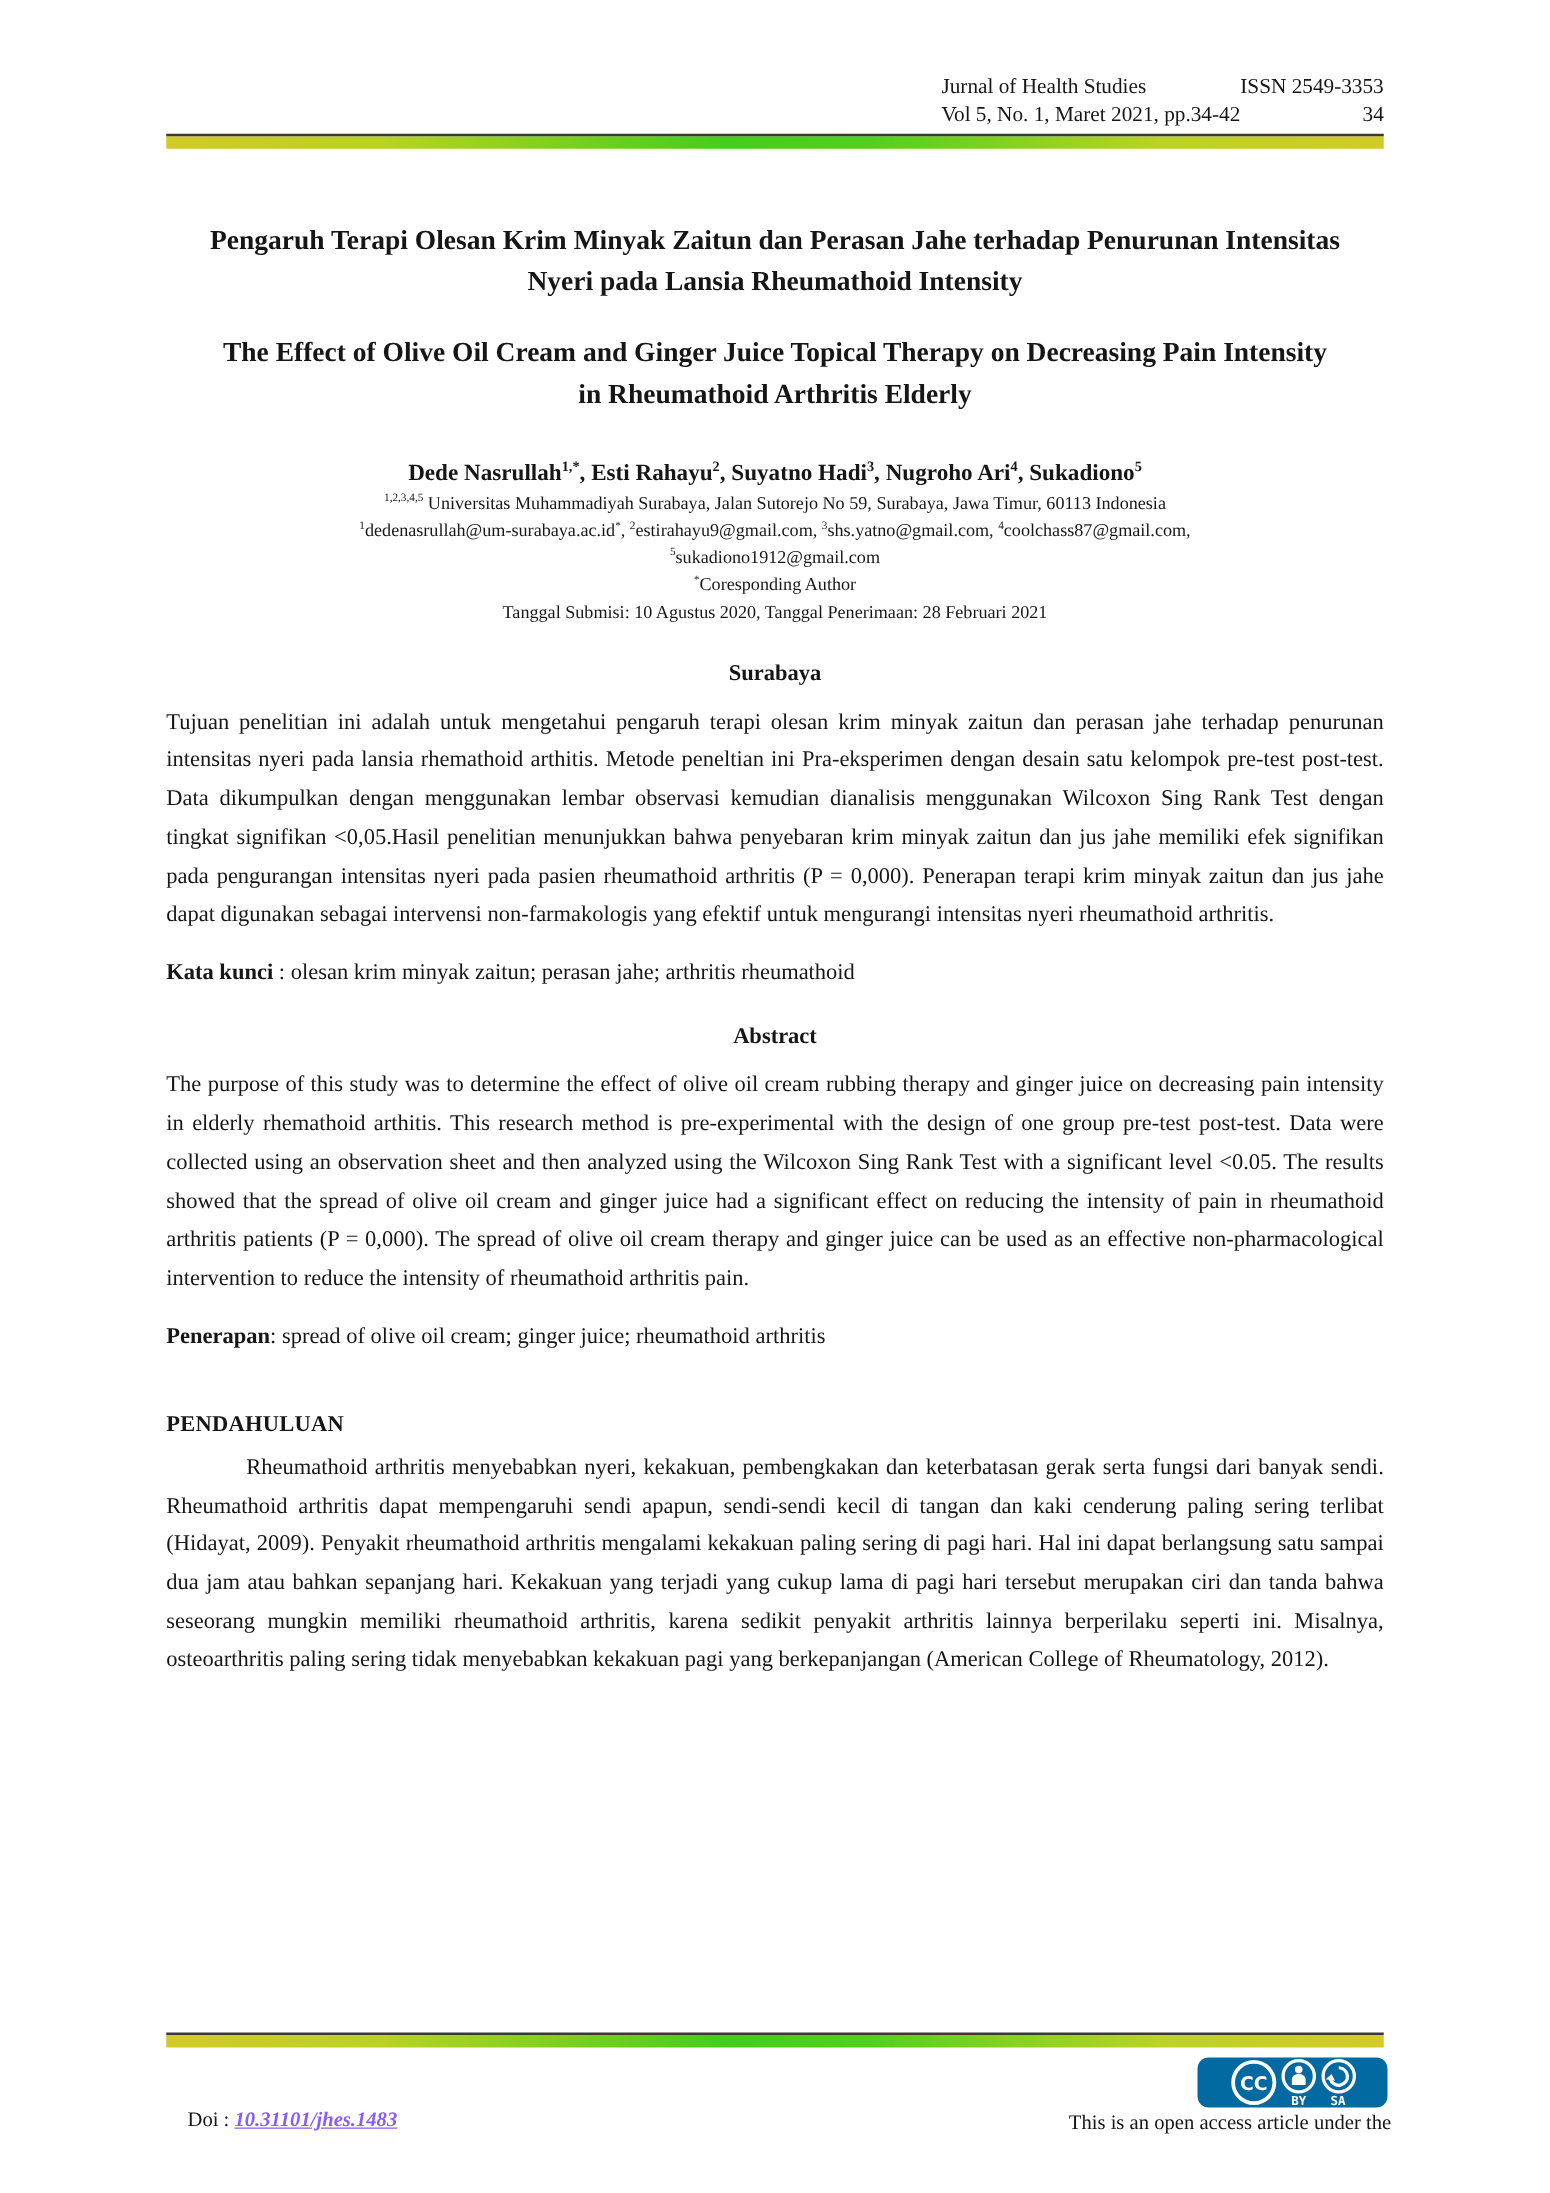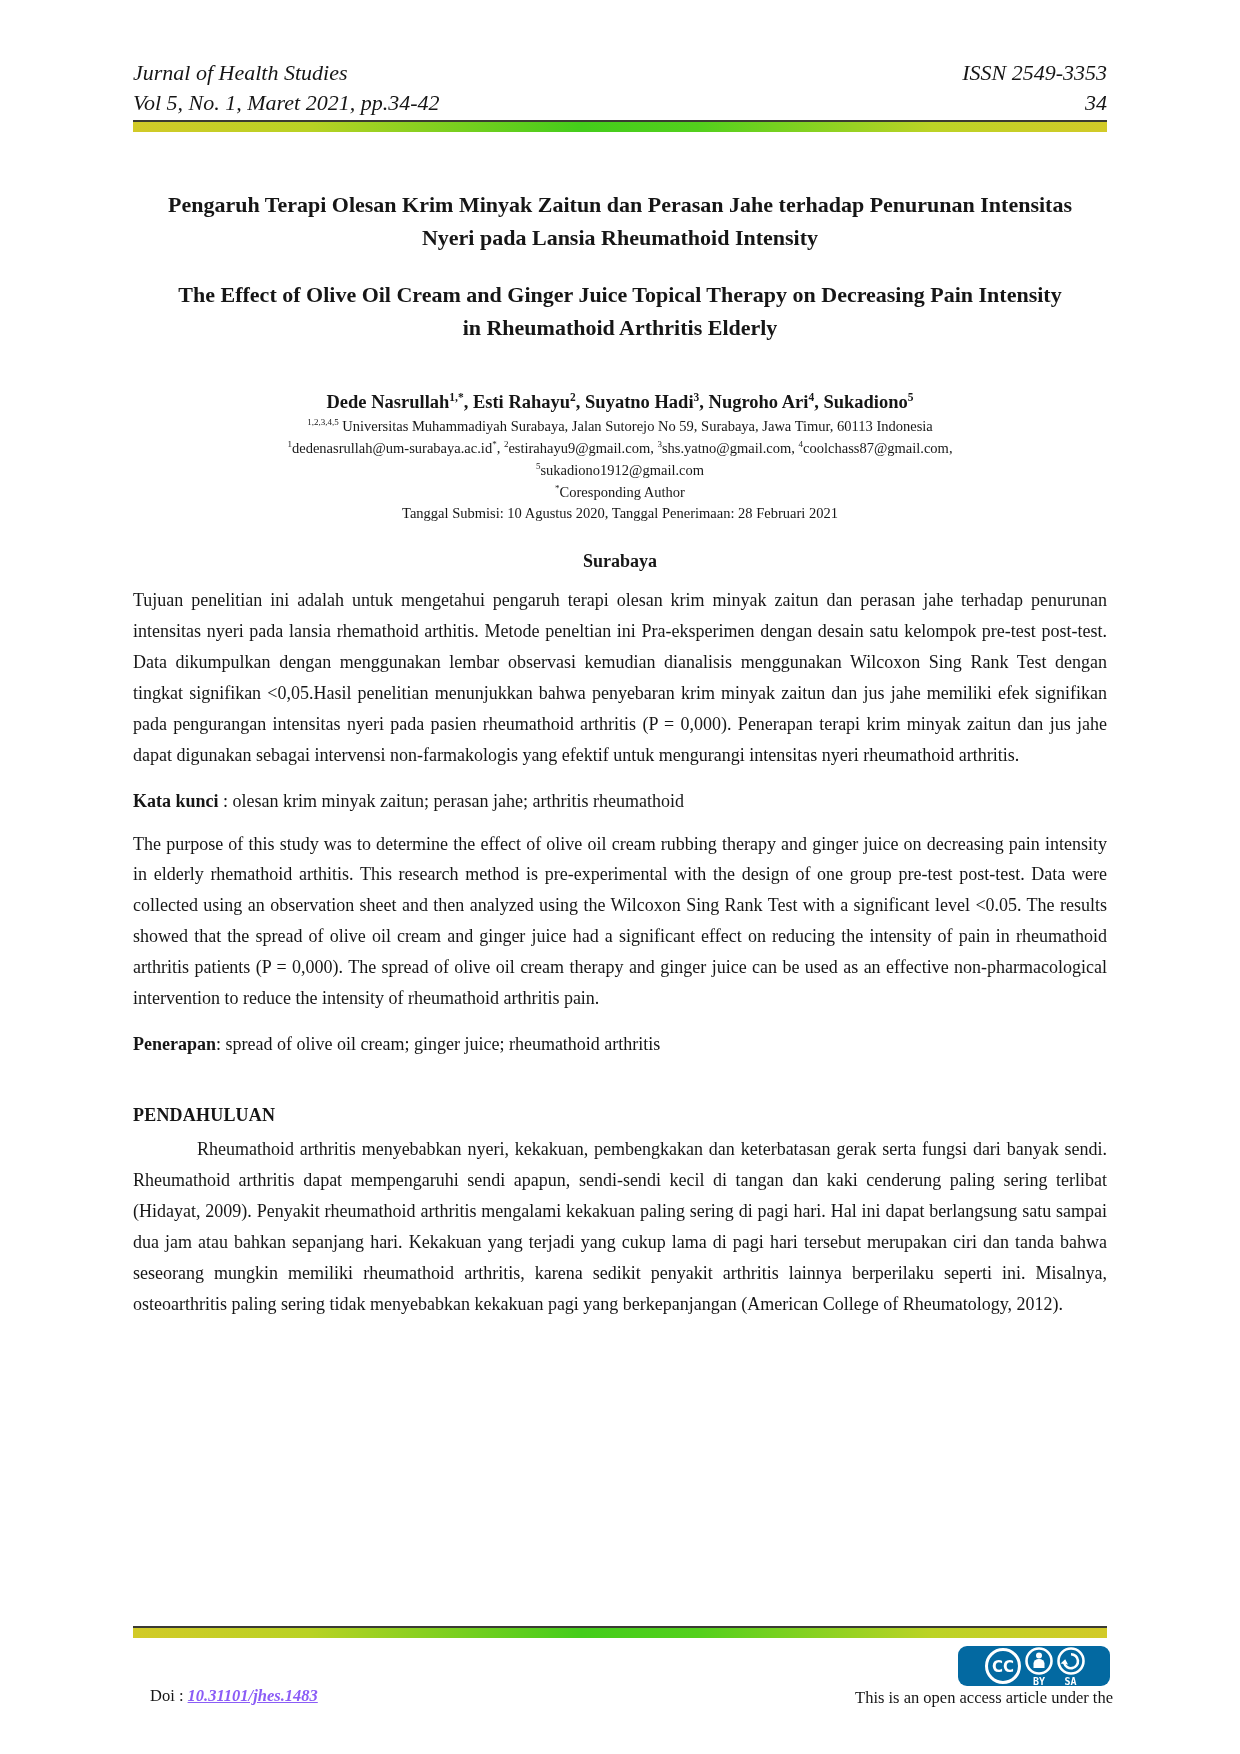--- a/index.html
+++ b/index.html
@@ -12,25 +12,24 @@
     margin: 0 auto;
     background: #ffffff;
     overflow: hidden;
   }
   .content {
     padding: 58px 133px 0 133px;
   }
   
   .run-header {
     display: flex;
-    justify-content: space-between;
+    justify-content: flex-end;
     align-items: flex-start;
-    font-size: 22px;
+    font-size: 17px;
     line-height: 1.35;
-    font-style: italic;
   }
   .run-header .right { text-align: right; }
   .header-bar {
     margin-top: 3px;
     height: 12px;
     border-top: 2px solid #3a3a33;
     background: linear-gradient(to right,
       #d2ca28 0%, #b9d224 18%, #44cd1b 46%, #53d01d 58%, #bcd326 82%, #d2ca28 100%);
   }
   
@@ -44,21 +43,21 @@
   }
   .title-en {
     margin-top: 24px;
     text-align: center;
     font-weight: bold;
     font-size: 22px;
     line-height: 1.5;
     padding: 0 40px;
   }
   
-  .authors-block { text-align: center; margin-top: 46px; }
+  .authors-block { text-align: center; margin-top: 36px; }
   .authors-line { font-size: 18.5px; font-weight: bold; line-height: 1.4; }
   .affil-line, .emails-line, .small-line { font-size: 14.5px; line-height: 1.5; }
   sup { font-size: 0.62em; vertical-align: super; line-height: 0; }
   
   .section-heading-center {
     margin-top: 26px;
     text-align: center;
     font-weight: bold;
     font-size: 18px;
   }
@@ -160,20 +159,21 @@
       <div class="emails-line"><sup>1</sup><span>dedenasrullah@um-surabaya.ac.id</span><sup>*</sup><span>, </span><sup>2</sup><span>estirahayu9@gmail.com, </span><sup>3</sup><span>shs.yatno@gmail.com,  </span><sup>4</sup><span>coolchass87@gmail.com,</span></div>
       <div class="emails-line"><sup>5</sup><span>sukadiono1912@gmail.com</span></div>
       <div class="small-line"><sup>*</sup><span>Coresponding Author</span></div>
       <div class="small-line">Tanggal Submisi: 10 Agustus 2020, Tanggal Penerimaan: 28 Februari 2021</div>
     </div>
 
     <h3 class="section-heading-center">Surabaya</h3>
     <p class="para">Tujuan penelitian ini adalah untuk mengetahui pengaruh terapi olesan krim minyak zaitun dan perasan jahe terhadap penurunan intensitas nyeri pada lansia rhemathoid arthitis. Metode peneltian ini Pra-eksperimen dengan desain satu kelompok pre-test post-test. Data dikumpulkan dengan menggunakan lembar observasi kemudian dianalisis menggunakan Wilcoxon Sing Rank Test dengan tingkat signifikan &lt;0,05.Hasil penelitian menunjukkan bahwa penyebaran krim minyak zaitun dan jus jahe memiliki efek signifikan pada pengurangan intensitas nyeri pada pasien rheumathoid arthritis (P = 0,000). Penerapan terapi krim minyak zaitun dan jus jahe dapat digunakan sebagai intervensi non-farmakologis yang efektif untuk mengurangi intensitas nyeri rheumathoid arthritis.</p>
     <p class="kw-line"><span style="font-weight: bold;">Kata kunci</span><span> : olesan krim minyak zaitun; perasan jahe; arthritis rheumathoid</span></p>
 
+    <h3 class="section-heading-center">Abstract</h3>
     <p class="para">The purpose of this study was to determine the effect of olive oil cream rubbing therapy and ginger juice on decreasing pain intensity in elderly rhemathoid arthitis. This research method is pre-experimental with the design of one group pre-test post-test. Data were collected using an observation sheet and then analyzed using the Wilcoxon Sing Rank Test with a significant level &lt;0.05. The results showed that the spread of olive oil cream and ginger juice had a significant effect on reducing the intensity of pain in rheumathoid arthritis patients (P = 0,000). The spread of olive oil cream therapy and ginger juice can be used as an effective non-pharmacological intervention to reduce the intensity of rheumathoid arthritis pain.</p>
     <p class="kw-line"><span style="font-weight: bold;">Penerapan</span><span>: spread of olive oil cream; ginger juice; rheumathoid arthritis</span></p>
 
     <h3 class="section-heading-left">PENDAHULUAN</h3>
     <p class="para para-indent">Rheumathoid arthritis menyebabkan nyeri, kekakuan, pembengkakan dan keterbatasan gerak serta fungsi dari banyak sendi. Rheumathoid arthritis dapat mempengaruhi sendi apapun, sendi-sendi kecil di tangan dan kaki cenderung paling sering terlibat (Hidayat, 2009). Penyakit rheumathoid arthritis mengalami kekakuan paling sering di pagi hari. Hal ini dapat berlangsung satu sampai dua jam atau bahkan sepanjang hari. Kekakuan yang terjadi yang cukup lama di pagi hari tersebut merupakan ciri dan tanda bahwa seseorang mungkin memiliki rheumathoid arthritis, karena sedikit penyakit arthritis lainnya berperilaku seperti ini. Misalnya, osteoarthritis paling sering tidak menyebabkan kekakuan pagi yang berkepanjangan (American College of Rheumatology, 2012).</p>
 
   </div>
 
   <div class="footer-bar"></div>
 

